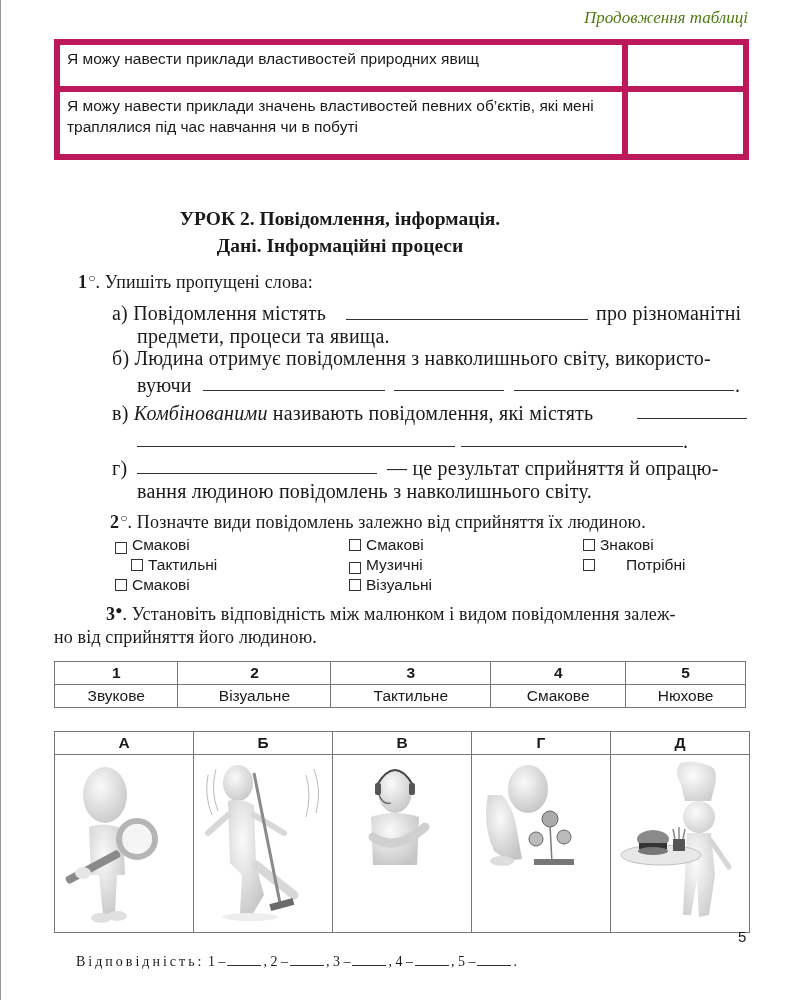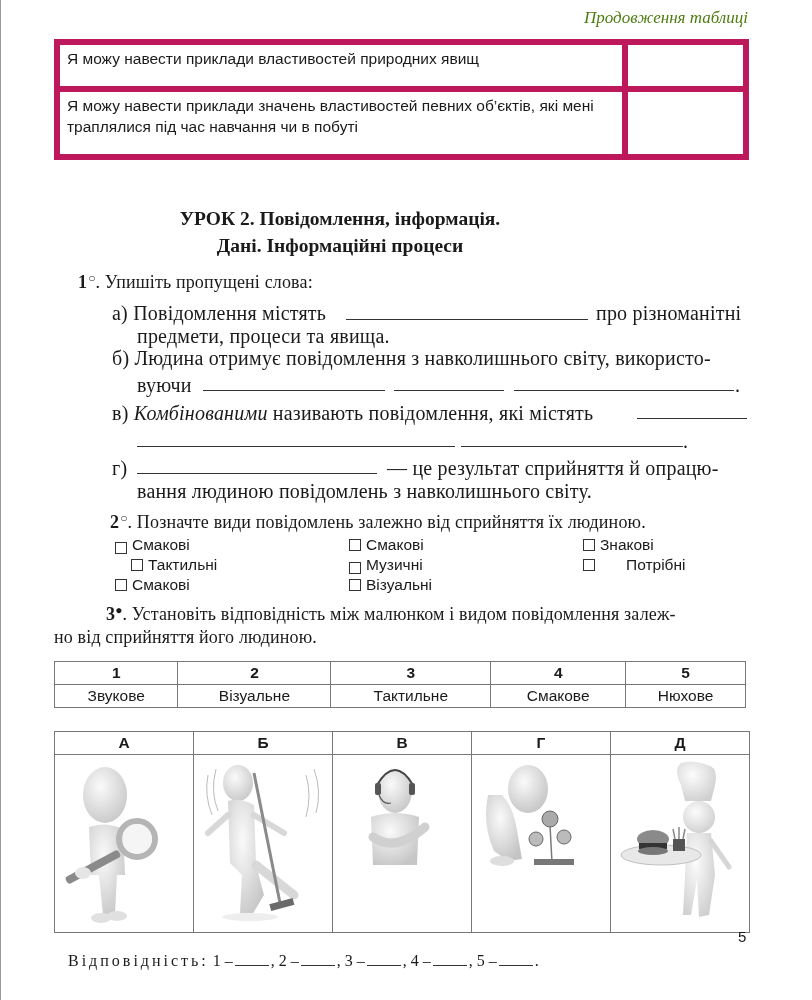--- a/index.html
+++ b/index.html
@@ -34,21 +34,21 @@
   .type-table tr.nums td { font-weight: bold; }
 
   .pic-table { position: absolute; left: 54px; top: 731px; width: 694px; height: 202px; border-collapse: collapse; font-family: "Liberation Sans", sans-serif; font-size: 15.5px; text-align: center; }
   .pic-table td { border: 1px solid #777; padding: 0; width: 139px; }
   .pic-table tr.letters td { height: 23px; font-weight: bold; }
   .pic-table tr.pics td { height: 178px; vertical-align: top; }
   .pic-table svg { display: block; margin: 0 auto; }
 
   .page-number { position: absolute; left: 738px; top: 928px; font-family: "Liberation Sans", sans-serif; font-size: 15px; color: #1a1a1a; }
 
-  .answer-line { position: absolute; left: 68px; top: 952px; font-family: "Liberation Serif", serif; font-size: 16px; color: #1a1a1a; white-space: nowrap; text-align: right; }
+  .answer-line { position: absolute; left: 76px; top: 952px; font-family: "Liberation Serif", serif; font-size: 14px; color: #1a1a1a; white-space: nowrap; text-align: right; }
   .answer-line .spaced { letter-spacing: 3px; }
   .ans-blank { display: inline-block; width: 34px; border-bottom: 1px solid #333; height: 14px; vertical-align: baseline; margin: 0 2px; }
 </style>
 </head>
 <body>
 
 <div class="page-edge"></div>
 
 <div class="continuation">Продовження таблиці</div>
 

